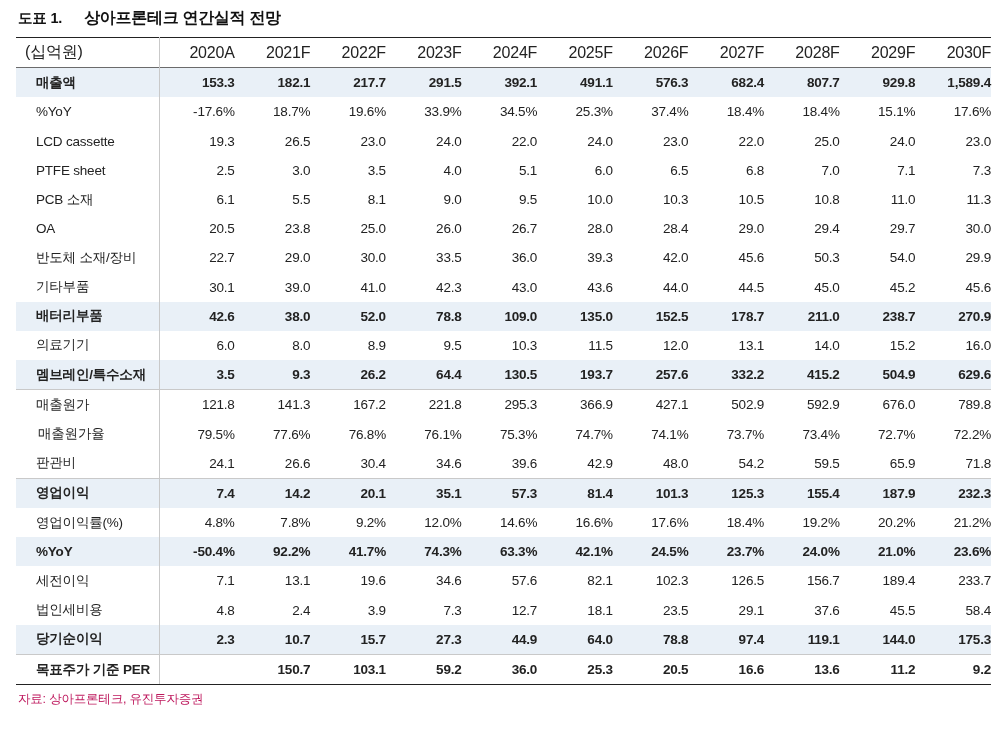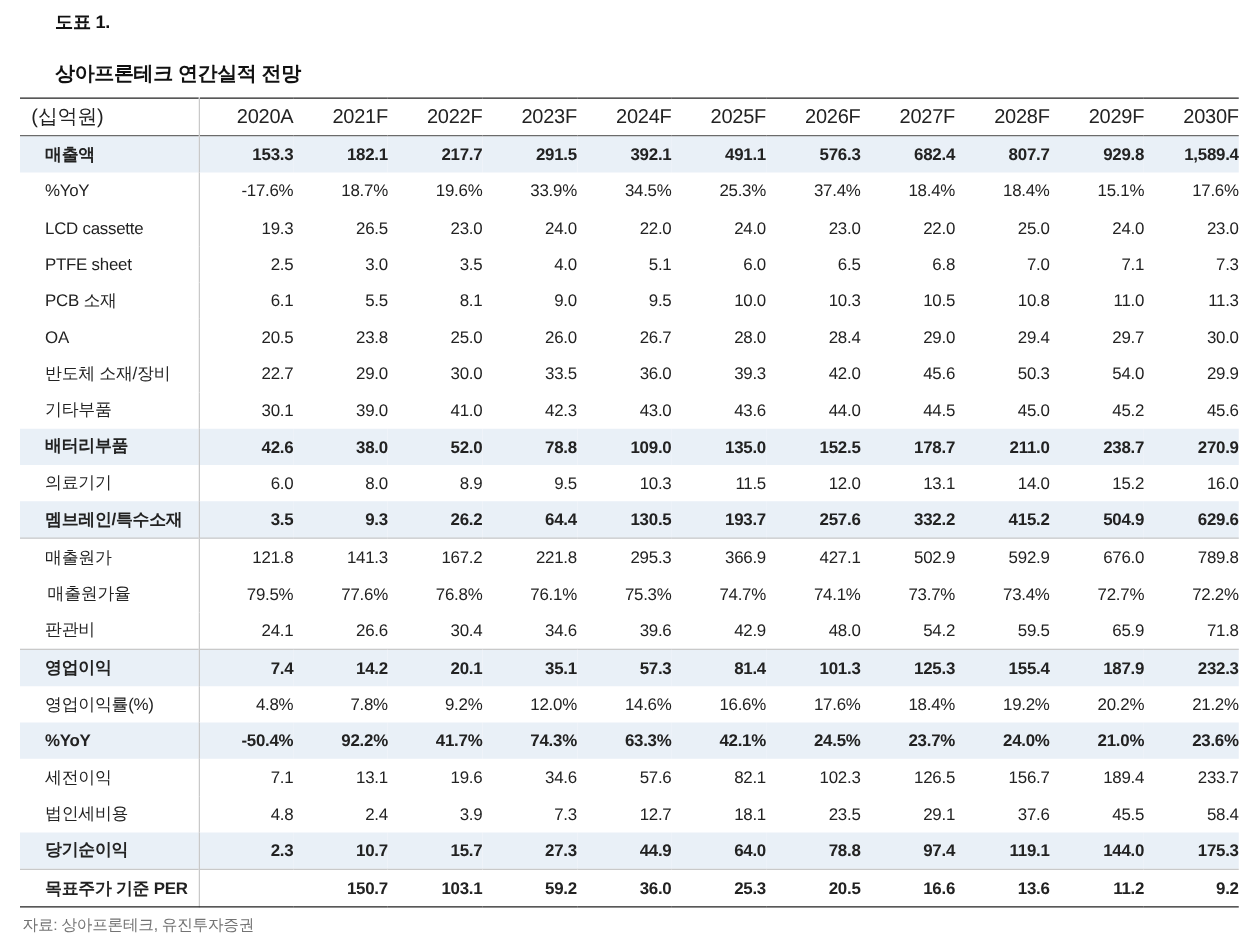--- a/index.html
+++ b/index.html
@@ -20,34 +20,32 @@
     height: 752px;
     box-sizing: border-box;
     padding: 6px 16px 0 16px;
   }
   
   .title-row {
     display: flex;
     align-items: baseline;
     gap: 22px;
     padding: 2px 0 8px 2px;
-    flex-direction: column;
   }
   .title-label {
     font-size: 14.5px;
     font-weight: bold;
     color: #111;
     letter-spacing: -0.2px;
   }
   .title-text {
     font-size: 16px;
     font-weight: bold;
     color: #111;
     letter-spacing: -0.3px;
-    margin-left: 26px;
   }
   
   table.fin {
     width: 975px;
     border-collapse: collapse;
     table-layout: fixed;
     font-size: 13.5px;
   }
   table.fin col.c0 { width: 143px; }
   table.fin col.cn { width: 75.6px; }
@@ -101,21 +99,21 @@
     border-bottom: 1.4px solid #222;
   }
   
   tbody td.label, thead th.first {
     border-right: 1px solid #c9c9c9;
   }
   .source {
     margin-top: 6px;
     padding-left: 2px;
     font-size: 12.5px;
-    color: #737373;
+    color: #be185d;
     letter-spacing: -0.2px;
   }
 </style>
 </head>
 <body>
 
 <div class="page">
 
   <div class="title-row">
     <span class="title-label">도표 1.</span>

